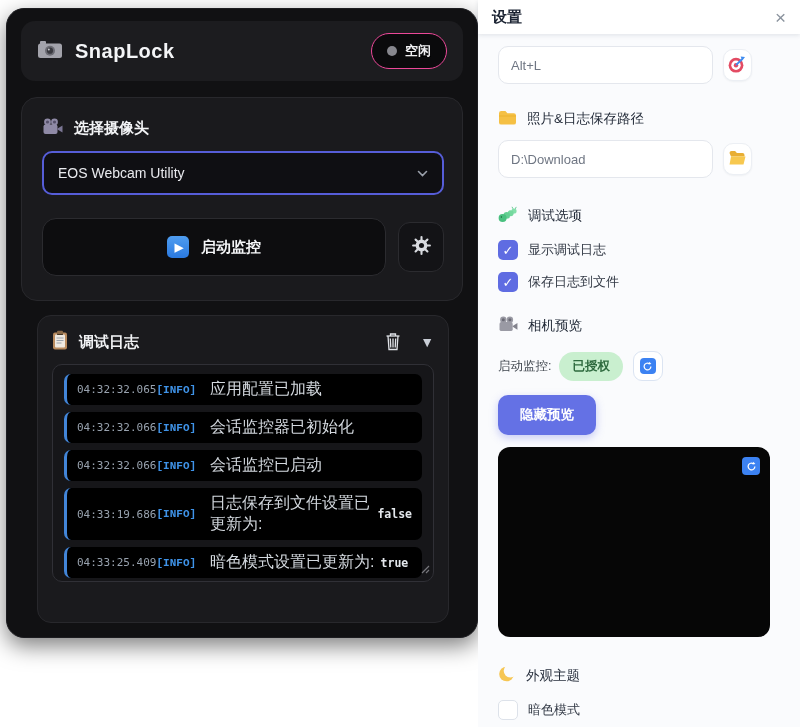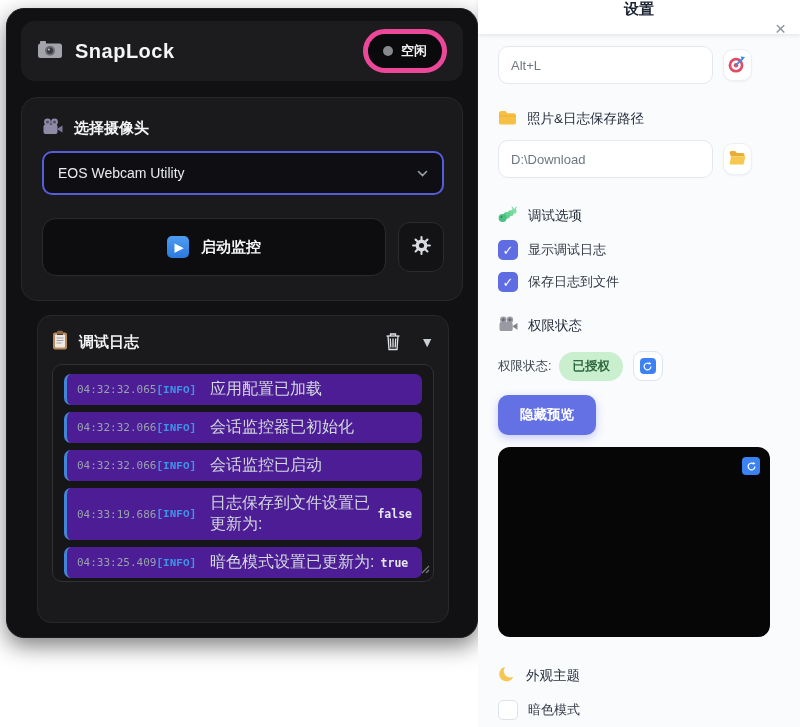--- a/index.html
+++ b/index.html
@@ -8,21 +8,21 @@
 
   
   .app-shell { position:absolute; left:6px; top:8px; width:472px; height:630px;
     background:#111113; border-radius:18px; border:1px solid #1d1d21;
     box-shadow:0 8px 22px rgba(0,0,0,.5); padding:12px 14px 0 14px; }
 
   .header-card { height:60px; background:#1c1c1f; border-radius:14px;
     display:flex; align-items:center; padding:0 16px; }
   .app-title { color:#f4f5f7; font-size:20px; font-weight:bold; letter-spacing:.5px; margin-left:12px; }
   .status-pill { margin-left:auto; display:flex; align-items:center; gap:8px;
-    background:#0a0a0c; border:5px solid #ec4899; border-radius:999px; padding:8px 15px;text-decoration:underline; }
+    background:#0a0a0c; border:1px solid #ec4899; border-radius:999px; padding:8px 15px;text-decoration:underline; }
   .status-dot { width:10px; height:10px; border-radius:50%; background:#87878e; }
   .status-text { color:#f0f0f3; font-size:13px; font-weight:bold; }
 
   .camera-card { margin-top:16px; background:#1a1a1d; border:1px solid #28282c;
     border-radius:16px; padding:20px 18px 24px 20px; }
   .section-label-dark { display:flex; align-items:center; gap:11px;
     color:#f2f3f5; font-size:15px; font-weight:bold; }
   .camera-select { margin-top:13px; height:44px; background:#0f0f13;
     border:2px solid #565dd8; border-radius:10px; display:flex; align-items:center;
     padding:0 14px; color:#e9eaee; font-size:14px; cursor:pointer; }
@@ -42,35 +42,35 @@
   .log-card { margin:14px 14px 0 16px; background:#1a1a1d; border:1px solid #28282c;
     border-radius:14px; padding:14px 14px 40px 14px; }
   .log-title-row { display:flex; align-items:center; gap:11px; }
   .log-title { color:#f2f3f5; font-size:15px; font-weight:bold; }
   .log-actions { margin-left:auto; display:flex; align-items:center; gap:18px; }
   .trash-btn, .collapse-btn { background:none; border:none; cursor:pointer; display:flex; align-items:center; }
   .collapse-glyph { color:#c9ced6; font-size:14px; }
 
   .log-box { margin-top:10px; height:218px; background:#161619; border:1px solid #303036;
     border-radius:10px; padding:9px 11px; position:relative; overflow:hidden; }
-  .log-row { display:flex; align-items:center; background:#4c1d95;
+  .log-row { display:flex; align-items:center; background:#000000;
     border-left:3px solid #4285d8; border-radius:7px; padding:5px 10px; margin-bottom:7px; }
   .log-time { font-family:"DejaVu Sans Mono", monospace; font-size:11px; color:#98a2ae; }
   .log-level { font-family:Liberation Mono, monospace; font-size:11px; font-weight:bold;
     color:#3f93e8; margin-left:0; }
   .log-msg { font-size:16px; color:#d3d8de; margin-left:14px; }
   .log-val { font-family:"DejaVu Sans Mono", monospace; font-size:11.5px; font-weight:bold;
     color:#e3e7ec; margin-left:6px; }
   .resize-handle { position:absolute; right:3px; bottom:3px; cursor:nwse-resize; }
 
   
   .settings-panel { position:absolute; left:478px; top:0; width:322px; height:727px;
     background:#fafbfd; }
   .settings-header { height:34px; background:#ffffff; display:flex; align-items:center;
-    padding:0 14px; box-shadow:0 1px 5px rgba(20,30,60,.12); position:relative; z-index:2;flex-direction:column; }
+    padding:0 14px; box-shadow:0 1px 5px rgba(20,30,60,.12); position:relative; z-index:2; }
   .settings-title { font-size:15px; font-weight:bold; color:#1c2433; }
   .close-btn { margin-left:auto; background:none; border:none; font-size:19px;
     color:#8b939e; cursor:pointer; line-height:1; }
   .settings-body { padding:6px 48px 0 20px; }
 
   .field-row { display:flex; align-items:center; gap:10px; }
   .text-input { width:232px; height:38px; background:#fff; border:1px solid #e4e7ed;
     border-radius:10px; padding:0 12px; font-size:13px; color:#6f7683;
     font-family:"Liberation Sans", sans-serif; }
   .icon-btn { width:32px; height:32px; background:#fff; border:1px solid #eceff4;
@@ -323,25 +323,25 @@
       <span>
         <svg width="20" height="16" viewBox="0 0 21 17">
           <circle cx="5.5" cy="4" r="3.4" fill="#9a9aa4"></circle>
           <circle cx="5.5" cy="4" r="1.6" fill="#6b6b75"></circle>
           <circle cx="12.5" cy="4" r="3.4" fill="#9a9aa4"></circle>
           <circle cx="12.5" cy="4" r="1.6" fill="#6b6b75"></circle>
           <rect x="1.5" y="6.5" width="14" height="9.5" rx="2" fill="#9a9aa4"></rect>
           <path d="M15.5 10.5l5-3v7l-5-3z" fill="#84848e"></path>
         </svg>
       </span>
-      <span>权限状态</span>
+      <span>相机预览</span>
     </div>
 
     <div class="perm-row mt16">
-      <span class="perm-label">权限状态:</span>
+      <span class="perm-label">启动监控:</span>
       <span class="perm-badge">已授权</span>
       <button class="refresh-btn">
         <span class="refresh-chip">
           <svg width="11" height="11" viewBox="0 0 16 16">
             <path d="M12.9 8a4.9 4.9 0 1 1-2-3.95" stroke="#fff" stroke-width="1.8" fill="none"></path>
             <path d="M10.6 1.2l3 3-4 .9z" fill="#fff"></path>
           </svg>
         </span>
       </button>
     </div>

